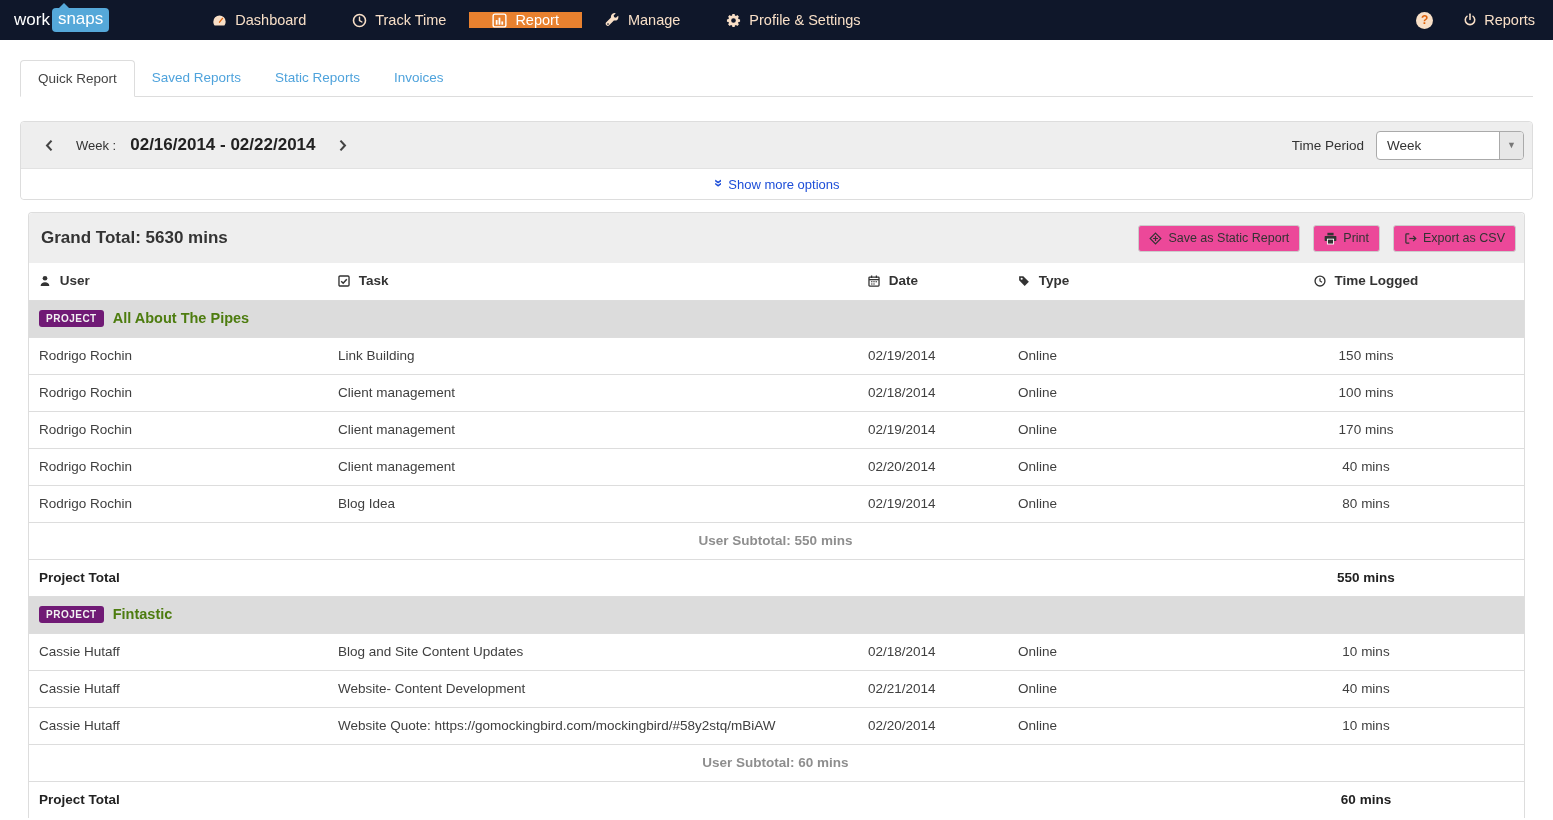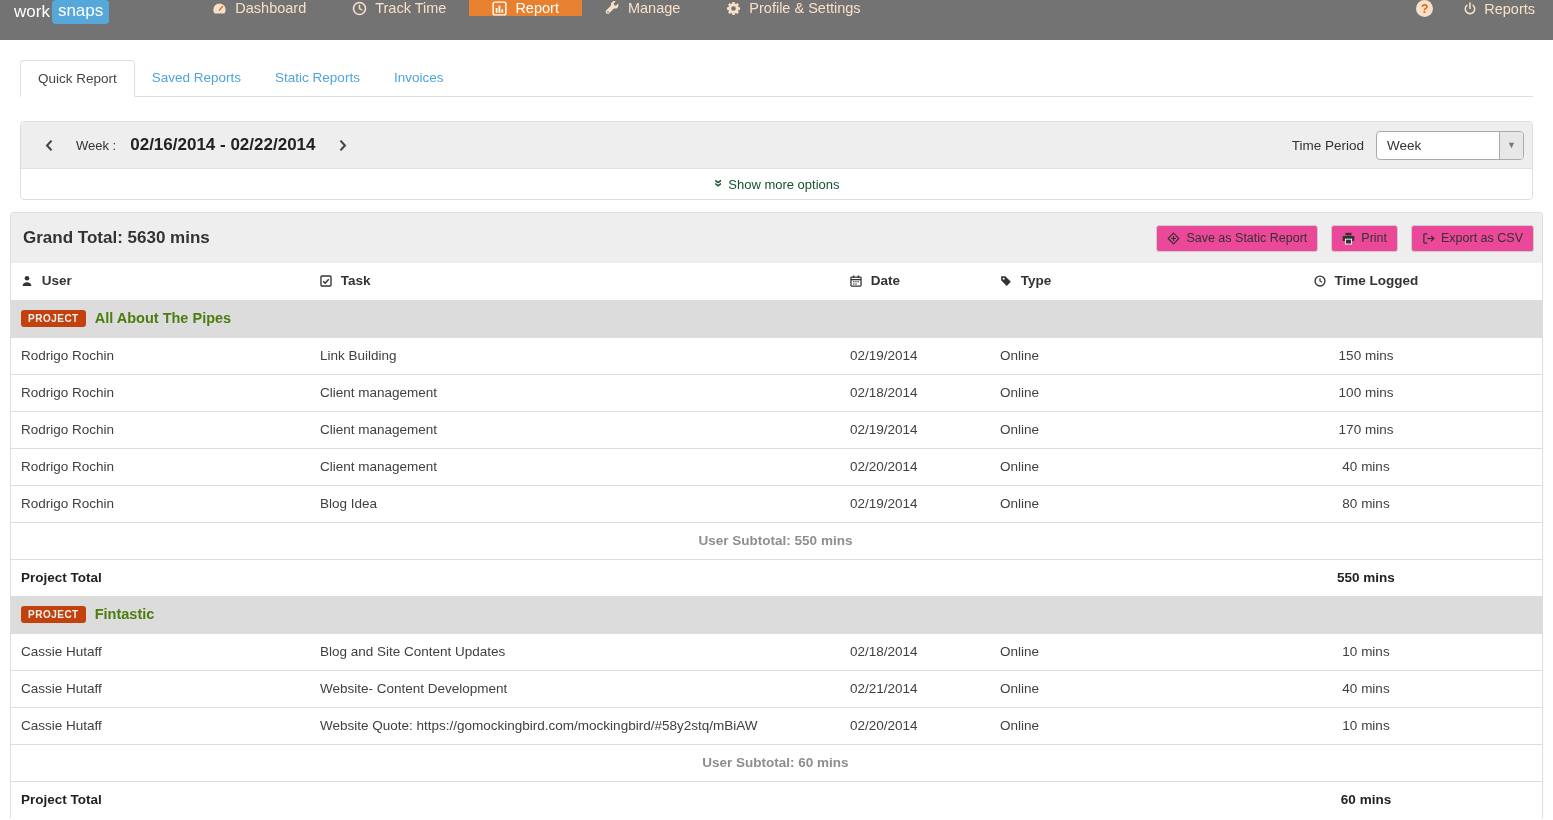--- a/index.html
+++ b/index.html
@@ -1,20 +1,20 @@
 <!DOCTYPE html>
 <html><head>
 <meta charset="utf-8">
 <style>
   * { margin:0; padding:0; box-sizing:border-box; }
   html,body { width:1553px; height:820px; overflow:hidden; background:#fff;
               font-family:"Liberation Sans","DejaVu Sans",sans-serif; color:#404040; }
 
   
-  .navbar { height:40px; background:#737373; display:flex; align-items:flex-start; color:#F8DFC7; }
+  .navbar { height:40px; background:#0f172a; display:flex; align-items:center; color:#F8DFC7; }
   .logo { display:flex; align-items:center; margin-left:14px; font-size:17px; color:#fff; cursor:pointer; }
   .logo .snaps { background:#55A8D9; border-radius:4px; padding:1px 6px 3px; margin-left:2px; position:relative; }
   .logo .snaps::before { content:""; position:absolute; top:-5px; left:7px;
       border-left:5px solid transparent; border-right:5px solid transparent; border-bottom:5px solid #55A8D9; }
   .nav-items { display:flex; margin-left:80px; }
   .nav-item { display:flex; align-items:center; gap:8px; padding:0 23px; font-size:14.5px; cursor:pointer; }
   .nav-item.active { background:#E8812F; color:#fff; }
   .icon svg { display:block; }
   .nav-right { margin-left:auto; display:flex; align-items:center; gap:30px; margin-right:18px; }
   .help-circle { width:17px; height:17px; border-radius:50%; background:#F8DFC7; color:#DE620C;
@@ -34,45 +34,45 @@
   .chev { color:#444; cursor:pointer; padding:0 8px; display:flex; align-items:center; }
   .week-label { font-size:13px; color:#333; margin:0 14px 0 12px; }
   .week-range { font-size:17px; font-weight:bold; color:#222; margin-right:12px; }
   .tp-label { margin-left:auto; font-size:13.5px; color:#333; margin-right:12px; }
   .select { width:148px; height:29px; background:#fff; border:1px solid #aaa; border-radius:4px;
       display:flex; align-items:stretch; font-size:13.5px; color:#333; overflow:hidden; cursor:pointer; }
   .select .val { flex:1; display:flex; align-items:center; padding-left:10px; }
   .select .arrow-btn { width:24px; background:#E7E7E7; border-left:1px solid #aaa;
       display:flex; align-items:center; justify-content:center; color:#777; font-size:9px; }
   .show-more { height:30px; display:flex; align-items:center; justify-content:center; gap:7px;
-      color:#14532d; font-size:13px; cursor:pointer; background:#fff; border-radius:0 0 4px 4px; }
+      color:#1d4ed8; font-size:13px; cursor:pointer; background:#fff; border-radius:0 0 4px 4px; }
   .dbl-chev { display:inline-block; transform:rotate(-90deg); font-size:14px; font-weight:bold; margin-top:-2px; }
 
   
-  .report-panel { margin:12px 10px 0; border:1px solid #ddd; border-bottom:none; border-radius:4px 4px 0 0; }
+  .report-panel { margin:12px 28px 0; border:1px solid #ddd; border-bottom:none; border-radius:4px 4px 0 0; }
   .report-header { background:#EEEEEE; height:50px; display:flex; align-items:center;
       padding:0 8px 0 12px; border-radius:4px 4px 0 0; }
   .grand-total { font-size:17px; font-weight:bold; color:#333; }
   .header-buttons { margin-left:auto; display:flex; align-items:center; gap:13px; }
   .btn { display:flex; align-items:center; gap:6px; background:#ec4899; border:1px solid #ccc;
       border-radius:3px; height:27px; padding:0 10px; font-size:12.5px; color:#333; cursor:pointer; white-space:nowrap; }
 
   
   table { width:100%; border-collapse:collapse; table-layout:fixed; }
   th,td { padding:0 8px; height:37px; font-size:13.5px; text-align:left; overflow:hidden;
       white-space:nowrap; text-overflow:ellipsis; }
   th { font-weight:bold; color:#333; }
   th .ticon, .ticon { display:inline-block; vertical-align:-2px; margin-right:5px; }
   td { border-top:1px solid #ddd; color:#404040; }
   thead td, thead th { border-top:none; }
   .first { padding-left:10px; }
   .last { padding-right:10px; }
   .right { text-align:center; }
   .project-row td { background:#DCDCDC; }
-  .badge { display:inline-block; background:#c2410c; color:#F2F2F2; font-size:10px; font-weight:bold;
+  .badge { display:inline-block; background:#701a75; color:#F2F2F2; font-size:10px; font-weight:bold;
       letter-spacing:.5px; border-radius:3px; padding:3px 7px; margin-right:9px; vertical-align:1px; }
   .pname { font-weight:bold; font-size:14.5px; color:#4d7c0f; }
   .subtotal { color:#8E8E8E; font-weight:bold; }
   .total-label { font-weight:bold; color:#222; }
   .total-value { font-weight:bold; color:#222; }
 </style>
 </head>
 <body>
 
 <div class="navbar">

